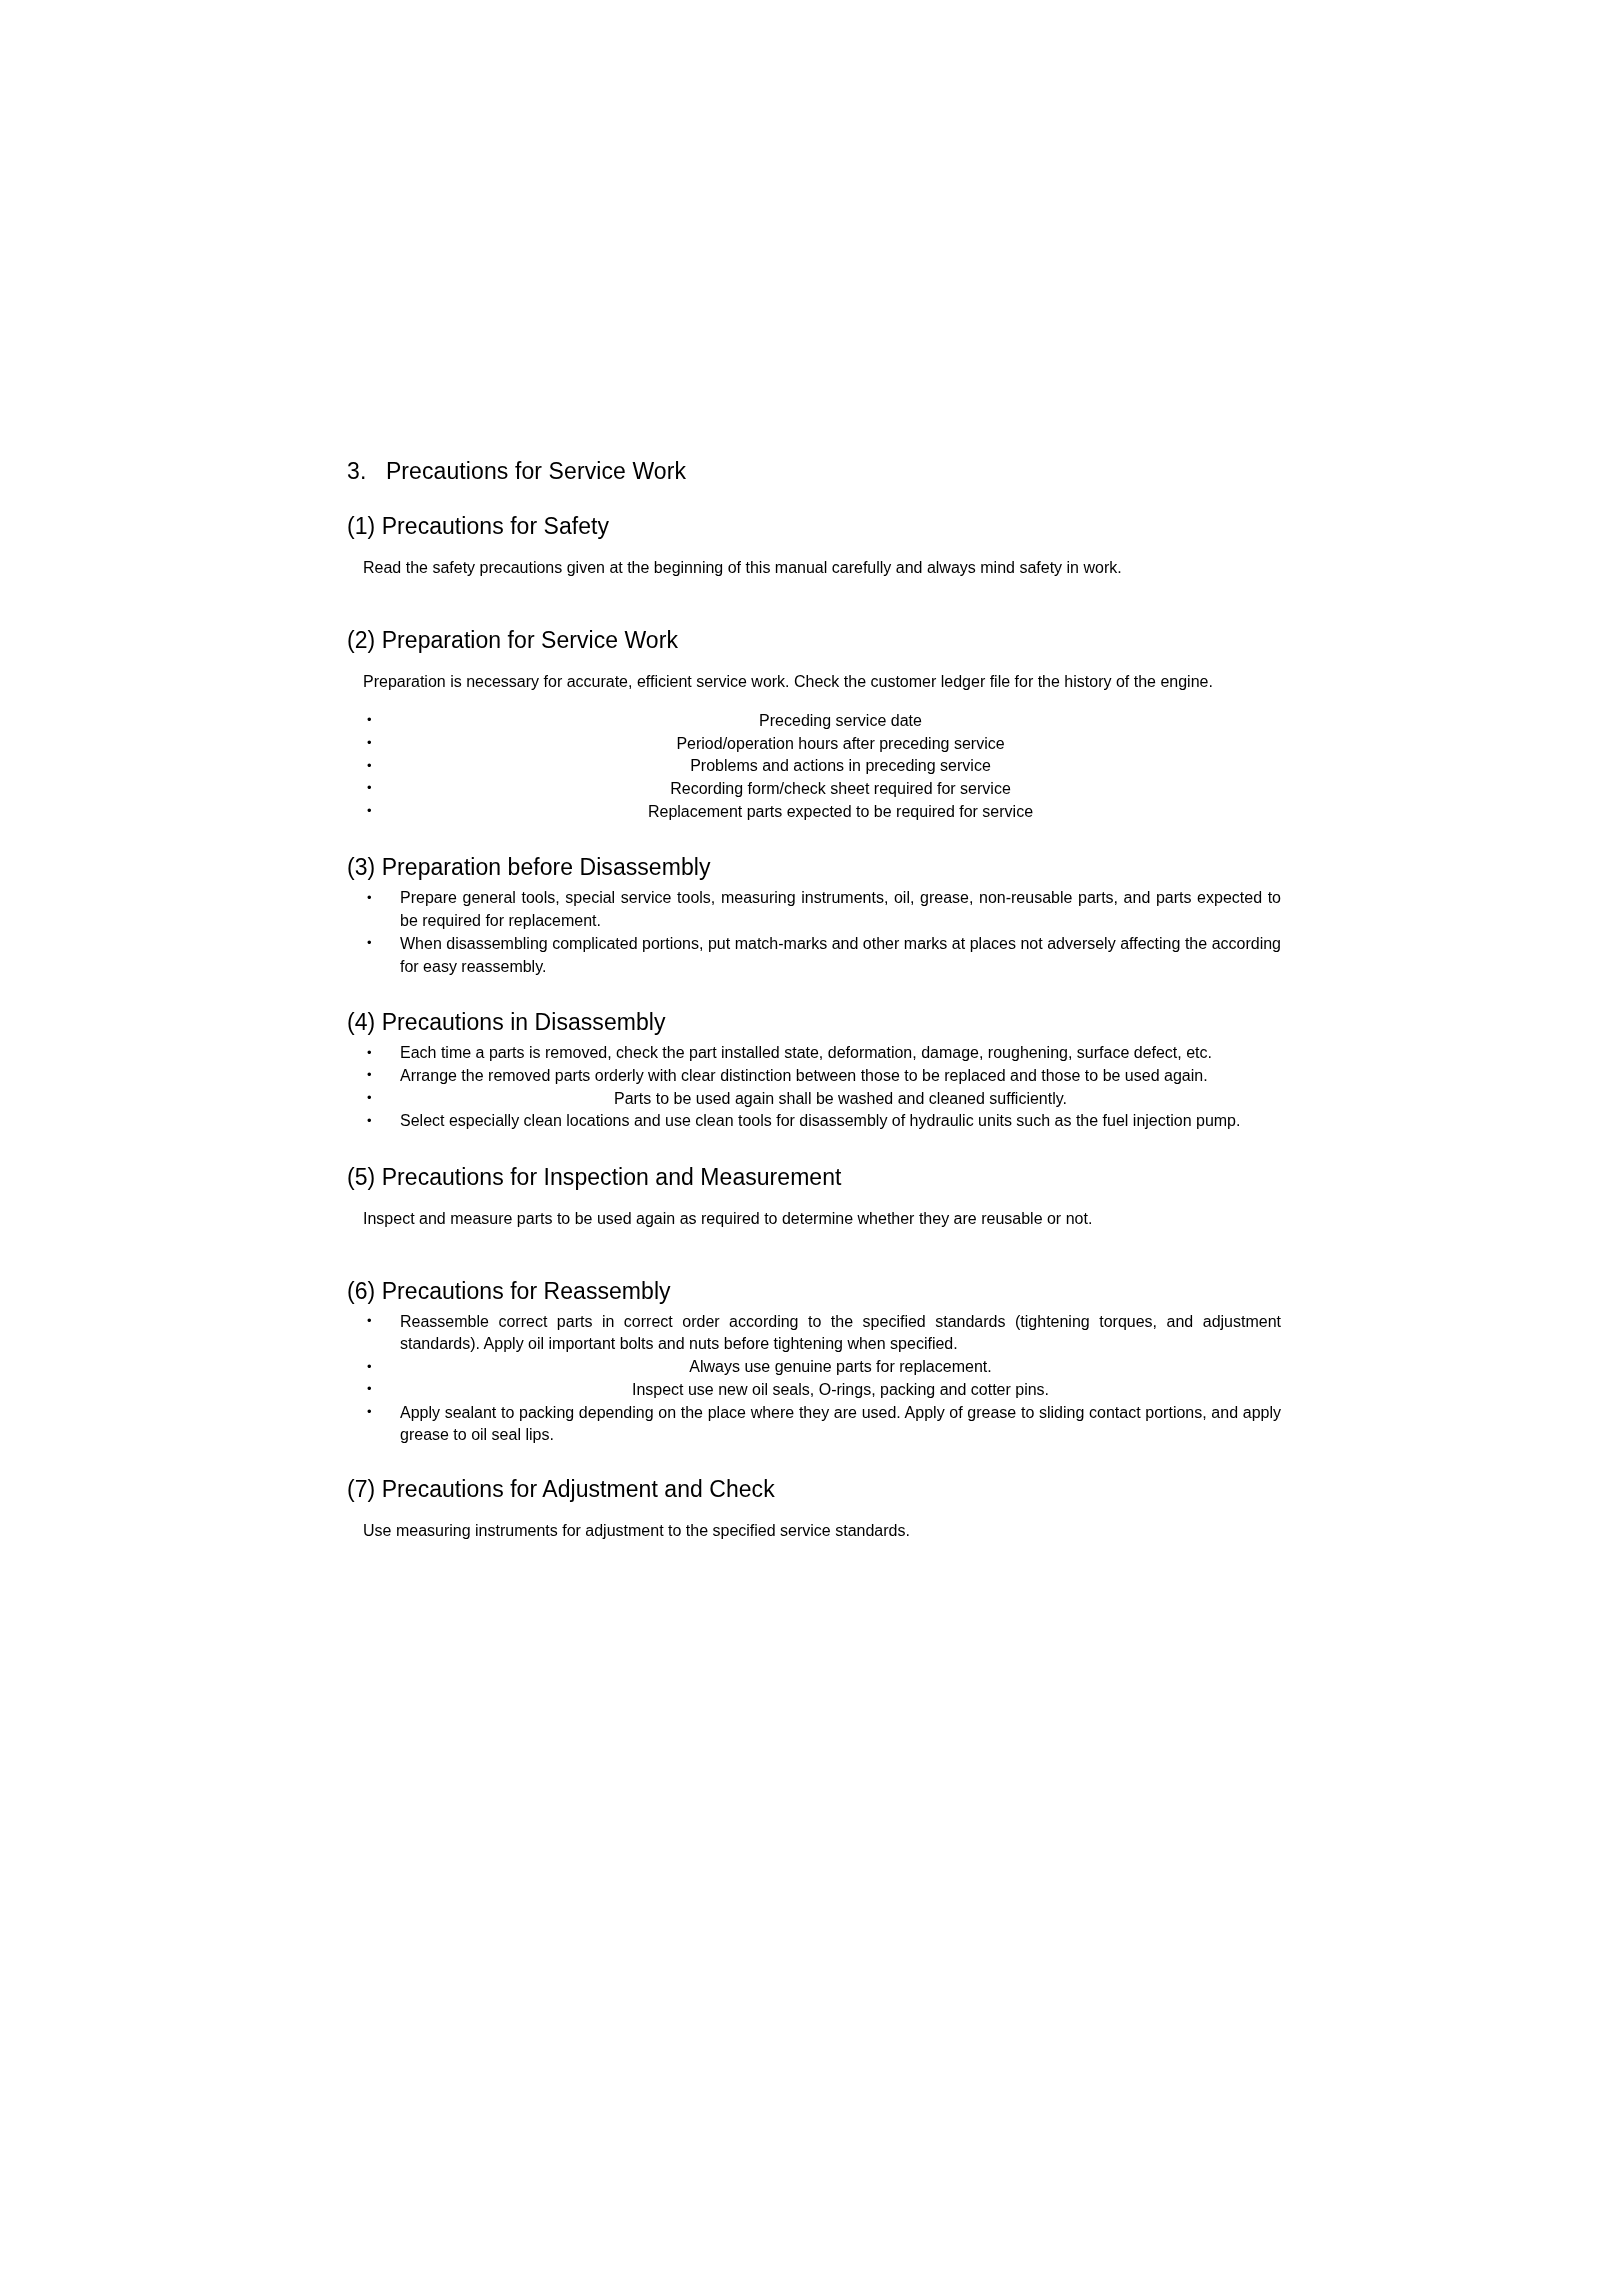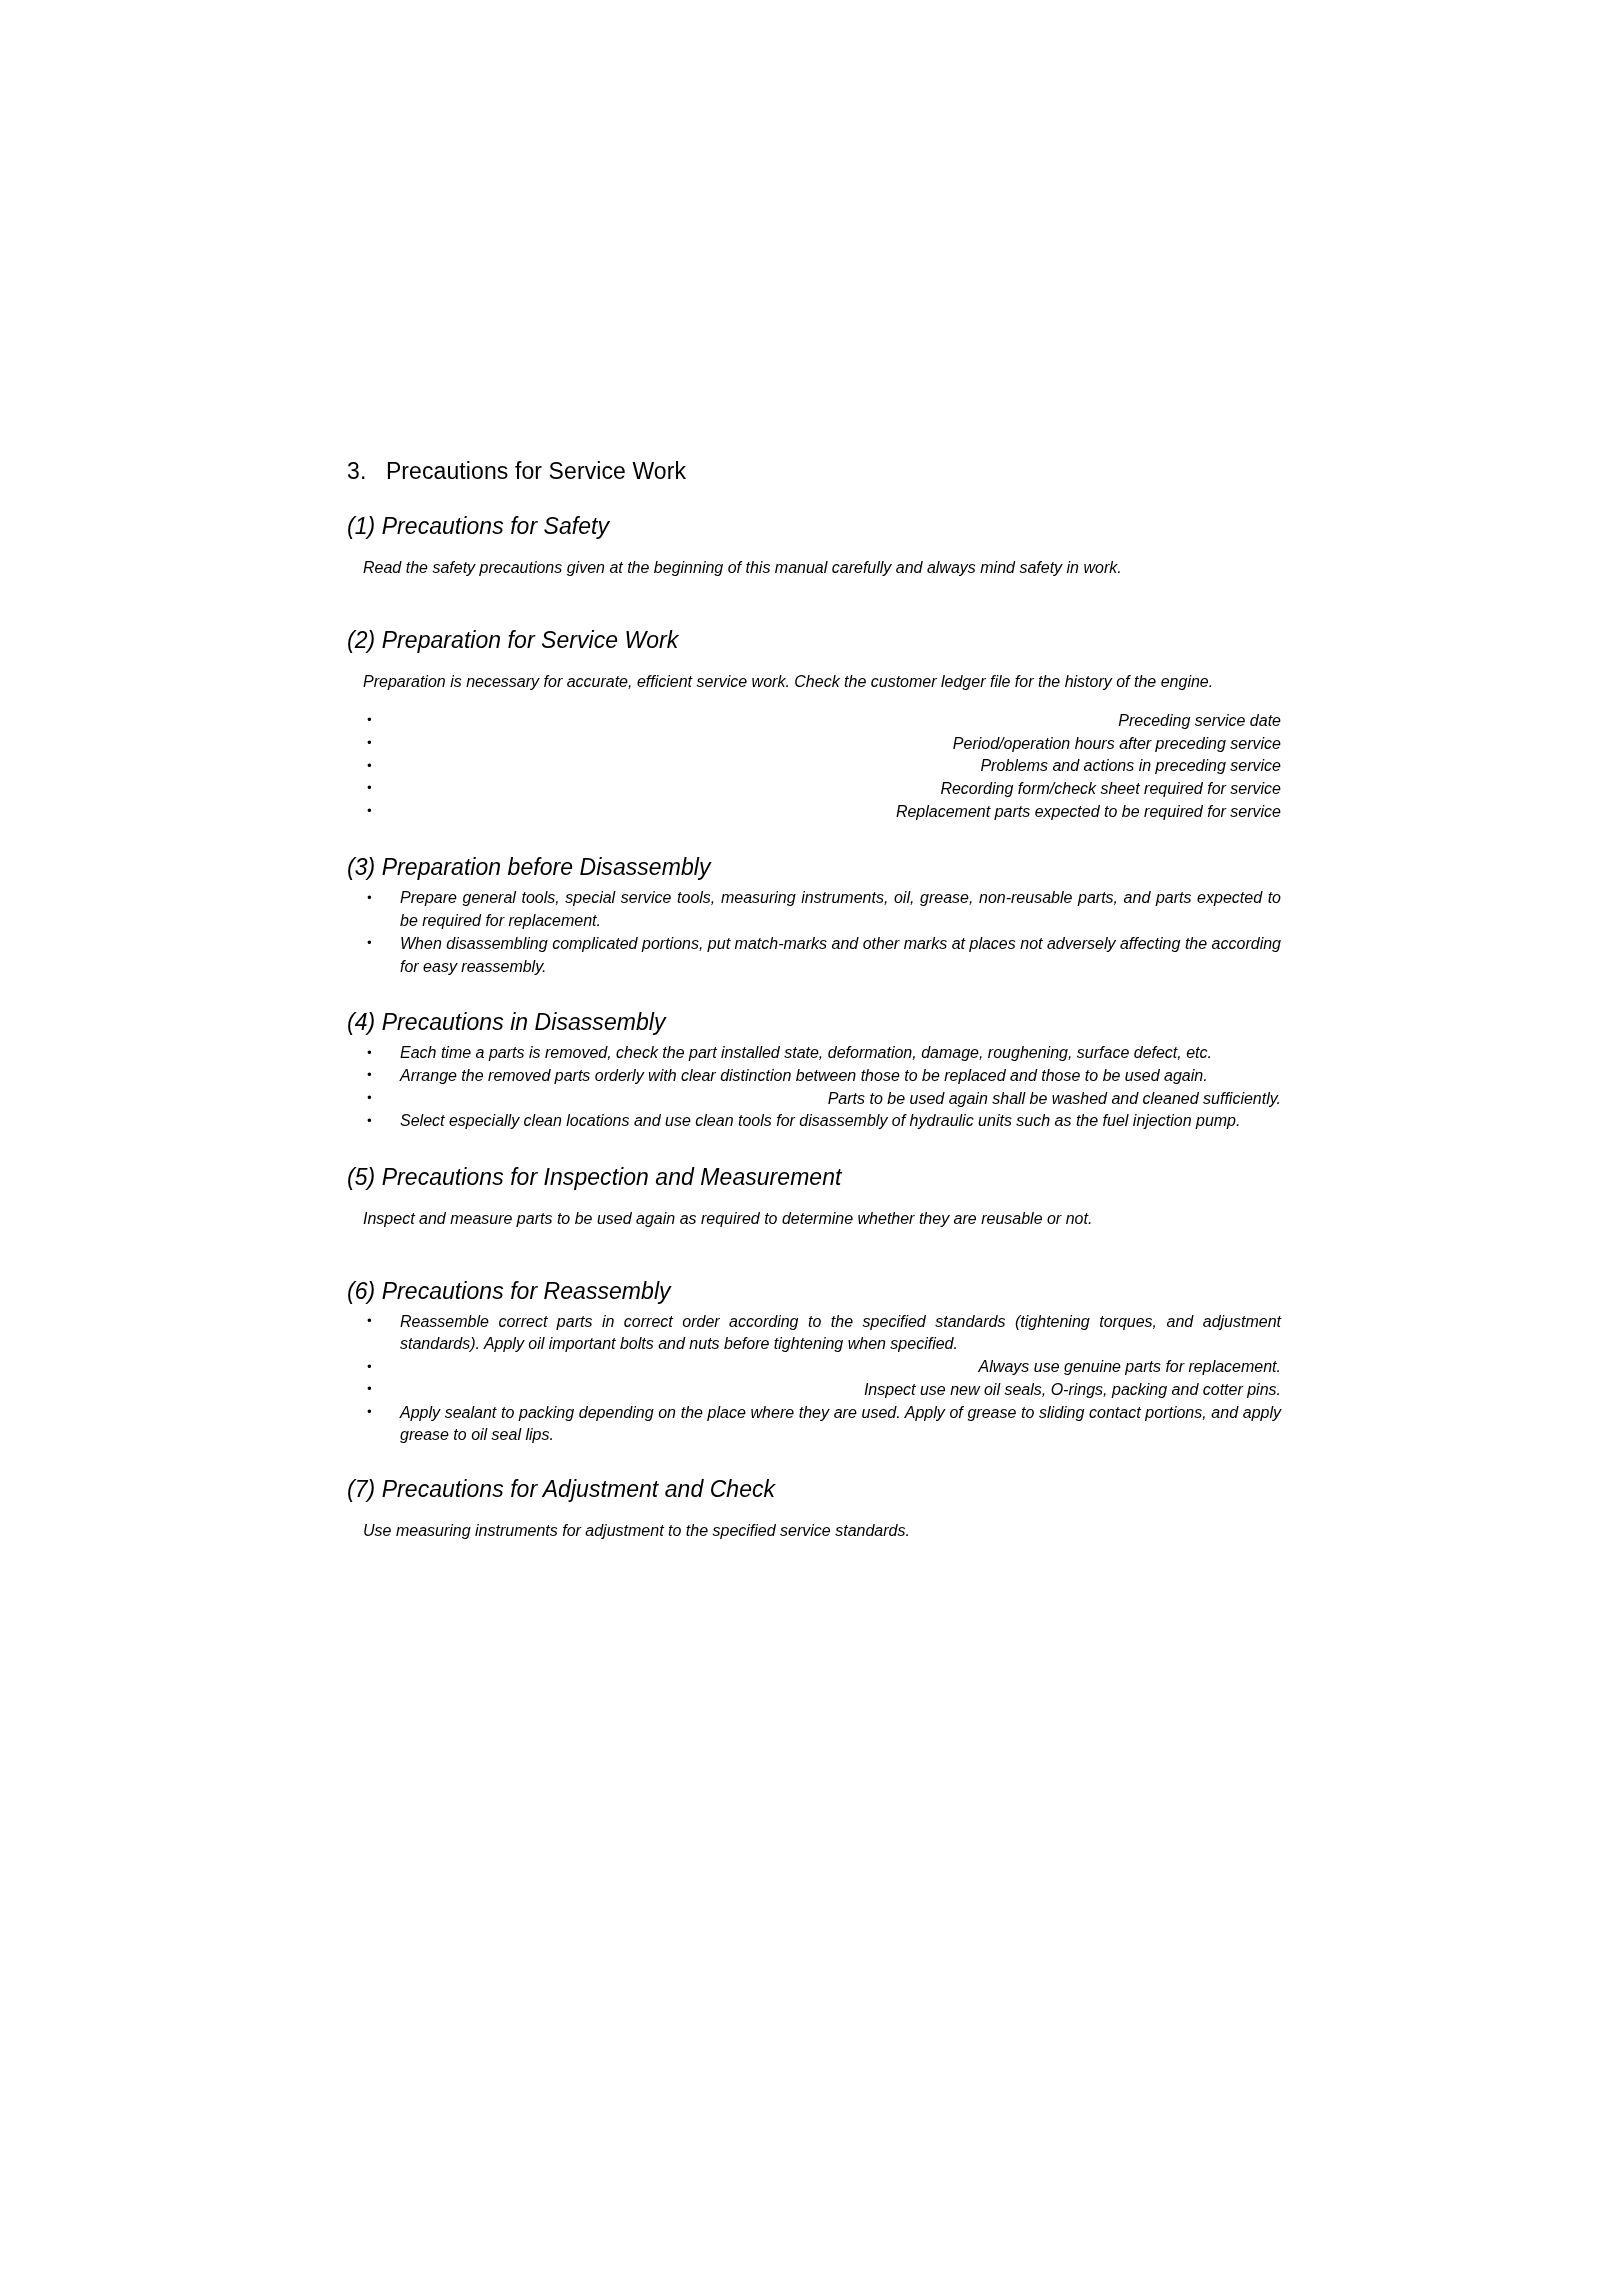--- a/index.html
+++ b/index.html
@@ -71,35 +71,35 @@
     position: relative;
     font-size: 16px;
     line-height: 1.42;
     padding-left: 33px;
     margin-left: 20px;
     text-align: justify;
     text-justify: inter-word;
     margin-bottom: 0px;
   }
   ul.bullets > li.nojust {
-    text-align: right;
+    text-align: center;
   }
   ul.bullets > li::before {
     content: "\2022";
     position: absolute;
     left: 0px;
     top: -0.5px;
     font-size: 13px;
     line-height: 1.62;
   }
 
   
   .gap-sec { height: 30px; }
   .gap-sec-tight { height: 28px; }
-  .block { margin: 0; font-style: italic; }
+  .block { margin: 0; }
 </style>
 </head>
 <body>
 
 <div class="page">
   <div class="content">
 
     <h1 class="chapter-title"><span>3.</span>&nbsp;&nbsp; <span>Precautions for Service Work</span></h1>
 
     <div class="block">

